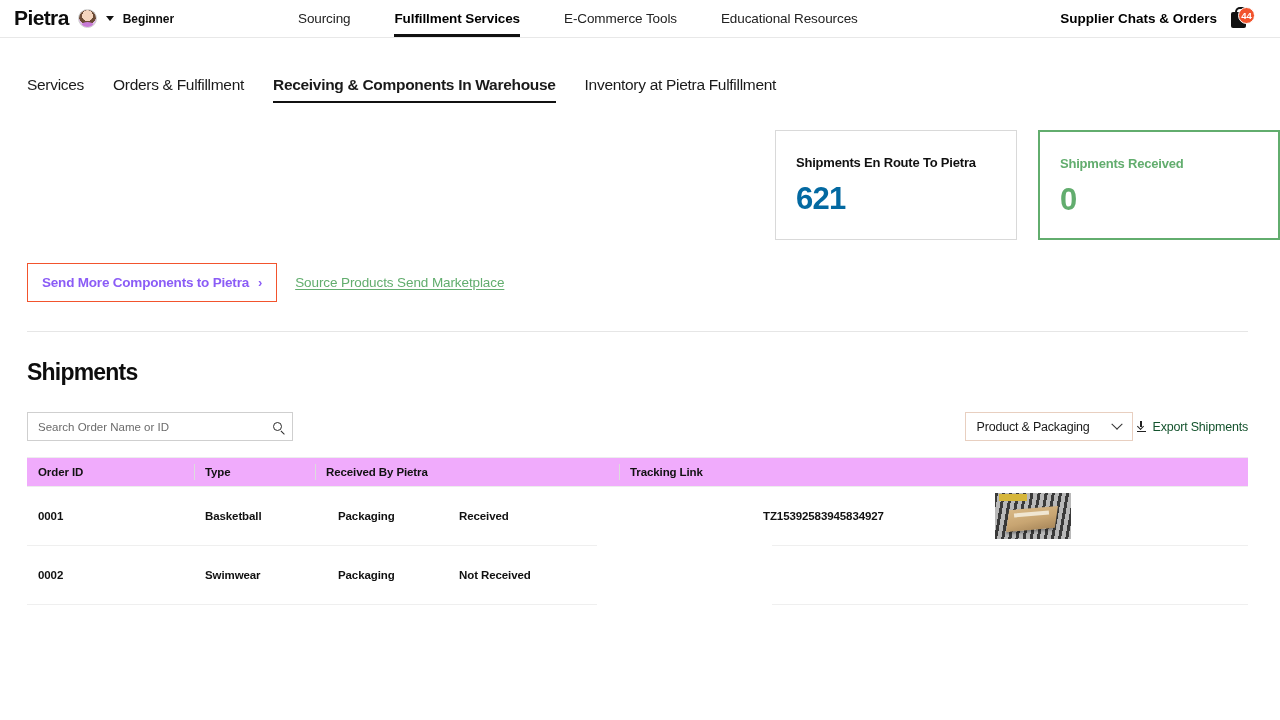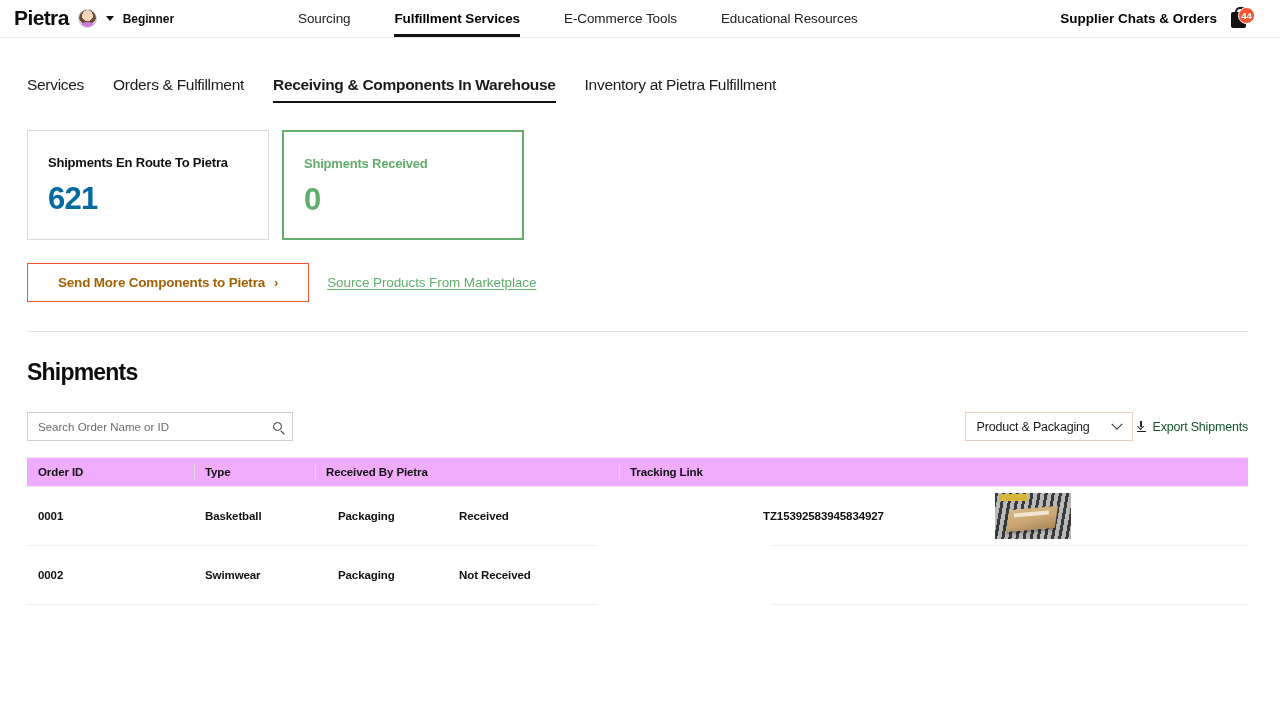--- a/index.html
+++ b/index.html
@@ -91,39 +91,39 @@
     font-size: 15.5px; color: #1a1a1a; letter-spacing: -0.3px;
     padding-bottom: 9px; position: relative; white-space: nowrap;
   }
   .subtab.active { font-weight: 700; }
   .subtab.active::after {
     content: ""; position: absolute; left: 0; right: 0; bottom: 0;
     height: 2.5px; background: #111;
   }
 
   
-  .cards { display: flex; gap: 13px; padding: 0 0 0 27px; margin-top: 27px; }
+  .cards { display: flex; gap: 21px; padding: 0 0 0 27px; margin-top: 27px; justify-content: flex-end; }
   .card {
     width: 242px; height: 110px;
     border: 1.5px solid #d9d9d9; background: #fff;
     padding: 24px 0 0 20px;
   }
   .card.green { border: 2px solid #62ad6e; }
   .card-label { font-size: 13px; font-weight: 700; letter-spacing: -0.2px; color: #111; }
   .card.green .card-label { color: #62ad6e; }
   .card-value { font-size: 31px; font-weight: 700; letter-spacing: -0.8px; margin-top: 11px; color: #0369a1; }
   .card.green .card-value { color: #62ad6e; }
 
   
   .actions { display: flex; align-items: center; gap: 18px; padding-left: 27px; margin-top: 23px; }
   .btn-outline {
-    border: 1.5px solid #f2542d; color: #a16207;
+    border: 1.5px solid #f2542d; color: #8b5cf6;
     background: #fff; font-size: 13.5px; font-weight: 700;
     letter-spacing: -0.2px;
-    padding: 11px 30px; display: flex; align-items: center; gap: 9px;
+    padding: 11px 14px; display: flex; align-items: center; gap: 9px;
     cursor: pointer; white-space: nowrap;
   }
   .chev { font-size: 13px; font-weight: 700; line-height: 1; }
   .link-green {
     font-size: 13.5px; color: #62ad6e; text-decoration: underline;
     text-underline-offset: 2px; letter-spacing: -0.1px; white-space: nowrap; cursor: pointer;
   }
 
   
   .hr { height: 1px; background: #e6e6e6; margin: 29px 32px 0 27px; }
@@ -288,21 +288,21 @@
     <div class="card-label">Shipments Received</div>
     <div class="card-value">0</div>
   </div>
 </div>
 
 <div class="actions">
   <button class="btn-outline">
     <span>Send More Components to Pietra</span>
     <span class="chev">›</span>
   </button>
-  <a class="link-green">Source Products From Marketplace</a>
+  <a class="link-green">Source Products Send Marketplace</a>
 </div>
 
 <div class="hr"></div>
 
 <div class="section-title">Shipments</div>
 
 <div class="toolbar">
   <div class="search-box">
     <input type="text" placeholder="Search Order Name or ID" style="">
     <span class="mag"></span>

